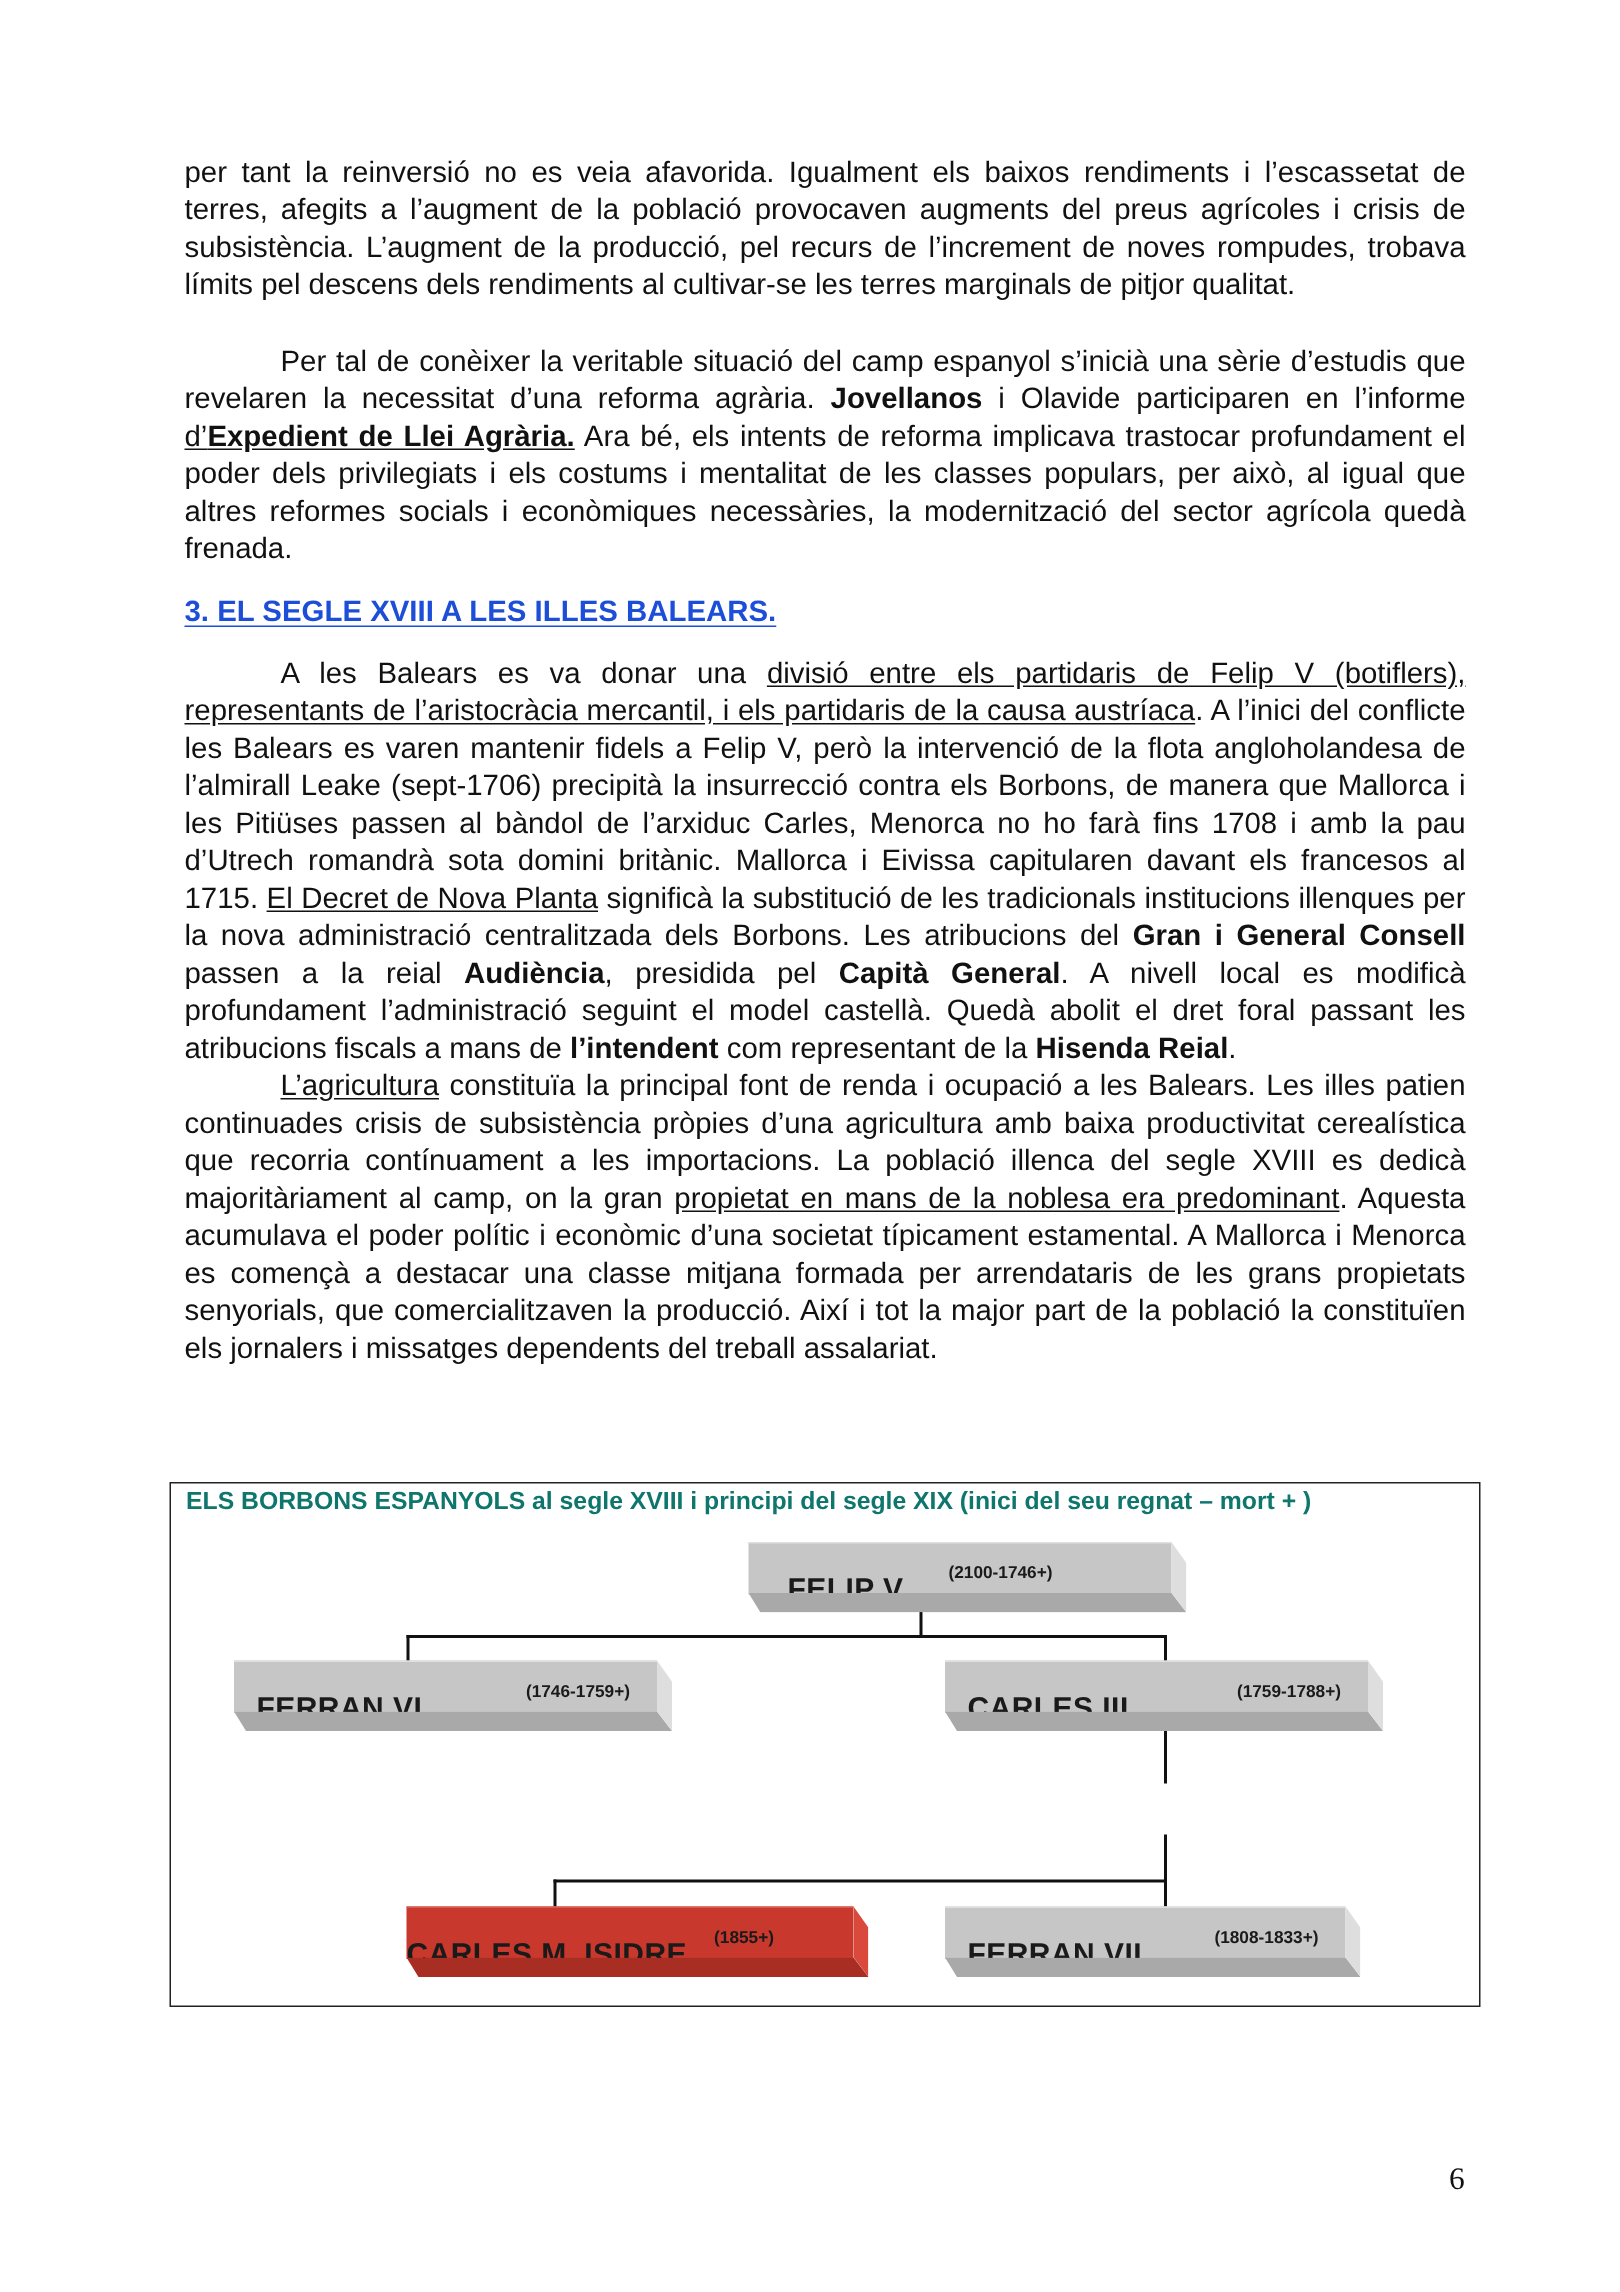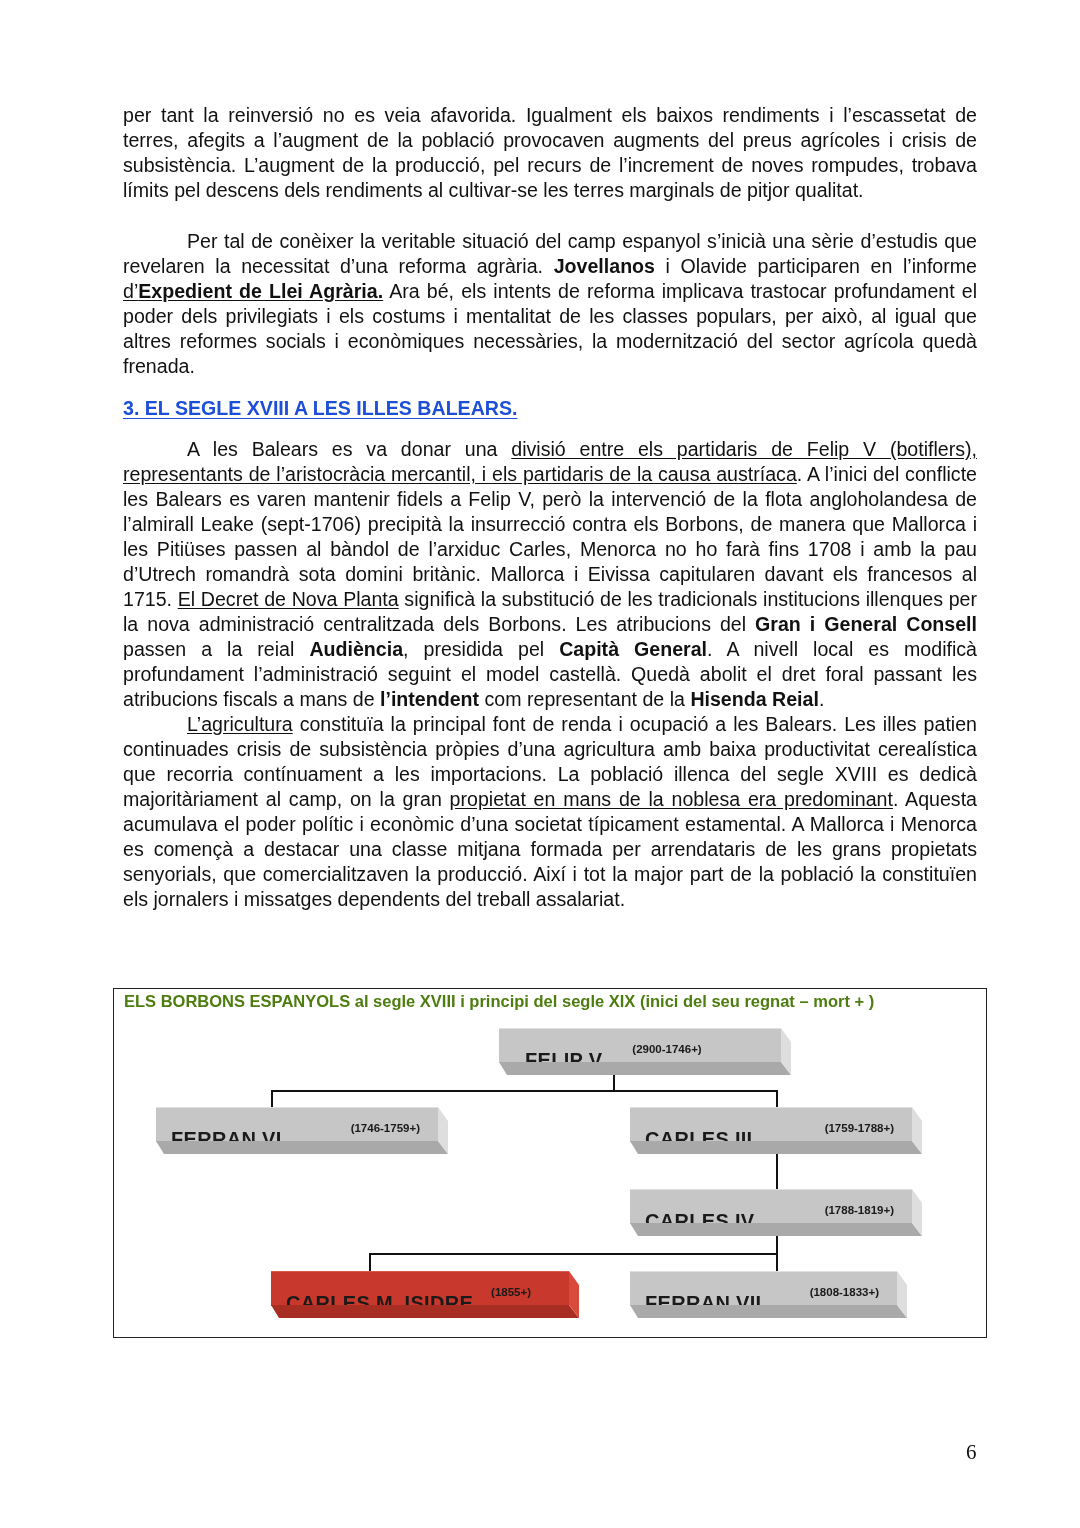--- a/index.html
+++ b/index.html
@@ -20,21 +20,21 @@
     position: absolute; left: 123px; top: 397px;
     font-family: "Liberation Sans", sans-serif; font-weight: bold;
     font-size: 19.6px; text-decoration: underline; text-underline-offset: 3px; color: #1d4ed8;
   }
   .diagram {
     position: absolute; left: 113px; top: 988px; width: 874px; height: 350px;
     border: 1.5px solid #222; box-sizing: border-box;
   }
   .diagram-title {
     position: absolute; left: 10px; top: 3px;
-    font-family: "Liberation Sans", sans-serif; font-weight: bold; font-size: 16.5px; color: #4d7c0f;
+    font-family: "Liberation Sans", sans-serif; font-weight: bold; font-size: 16.5px; color: #0f766e;
     white-space: nowrap;
   }
   .box { position: absolute; }
   .box .face {
     position: absolute; left: 0; top: 0; height: 34px; right: 10px;
     background: #c6c6c6; border-top: 1px solid #e0e0e0;
     display: flex; align-items: center;
     font-family: "Liberation Sans", sans-serif; color: #1a1a1a;
   }
   .box .bottom {
@@ -86,21 +86,21 @@
     <div class="line" style="left:157px; top:101px; width:1.5px; height:18px;"></div>
     <div class="line" style="left:662px; top:101px; width:1.5px; height:18px;"></div>
     <div class="line" style="left:662px; top:152px; width:1.5px; height:48px;"></div>
     <div class="line" style="left:662px; top:234px; width:1.5px; height:48px;"></div>
     <div class="line" style="left:255px; top:264px; width:408px; height:1.5px;"></div>
     <div class="line" style="left:255px; top:264px; width:1.5px; height:18px;"></div>
 
     <div class="box" style="left:385px; top:39px; width:292px; height:47px;">
       <div class="face" style="padding-left:26px;">
         <span class="name">FELIP V</span>
-        <span class="years" style="margin-left:30px;">(2900-1746+)</span>
+        <span class="years" style="margin-left:30px;">(2100-1746+)</span>
       </div>
       <div class="bottom"></div>
         <div class="side"></div>
     </div>
 
     <div class="box" style="left:42px; top:118px; width:292px; height:47px;">
       <div class="face" style="padding-left:15px;">
         <span class="name">FERRAN VI</span>
         <span class="years">(1746-1759+)</span>
       </div>
@@ -110,31 +110,23 @@
 
     <div class="box" style="left:516px; top:118px; width:292px; height:47px;">
       <div class="face" style="padding-left:15px;gap:20px;">
         <span class="name">CARLES III</span>
         <span class="years">(1759-1788+)</span>
       </div>
       <div class="bottom"></div>
         <div class="side"></div>
     </div>
 
-    <div class="box" style="left:516px; top:200px; width:292px; height:47px;">
-      <div class="face" style="padding-left:15px;">
-        <span class="name">CARLES IV</span>
-        <span class="years">(1788-1819+)</span>
-      </div>
-      <div class="bottom"></div>
-        <div class="side"></div>
-    </div>
 
     <div class="box red" style="left:157px; top:282px; width:308px; height:47px;">
-      <div class="face" style="padding-left:15px;">
+      <div class="face" style="">
         <span class="name">CARLES M. ISIDRE</span>
         <span class="years" style="margin-left:18px; margin-right:auto;">(1855+)</span>
       </div>
       <div class="bottom"></div>
         <div class="side"></div>
     </div>
 
     <div class="box" style="left:516px; top:282px; width:277px; height:47px;">
       <div class="face" style="padding-left:15px;">
         <span class="name">FERRAN VII</span>

